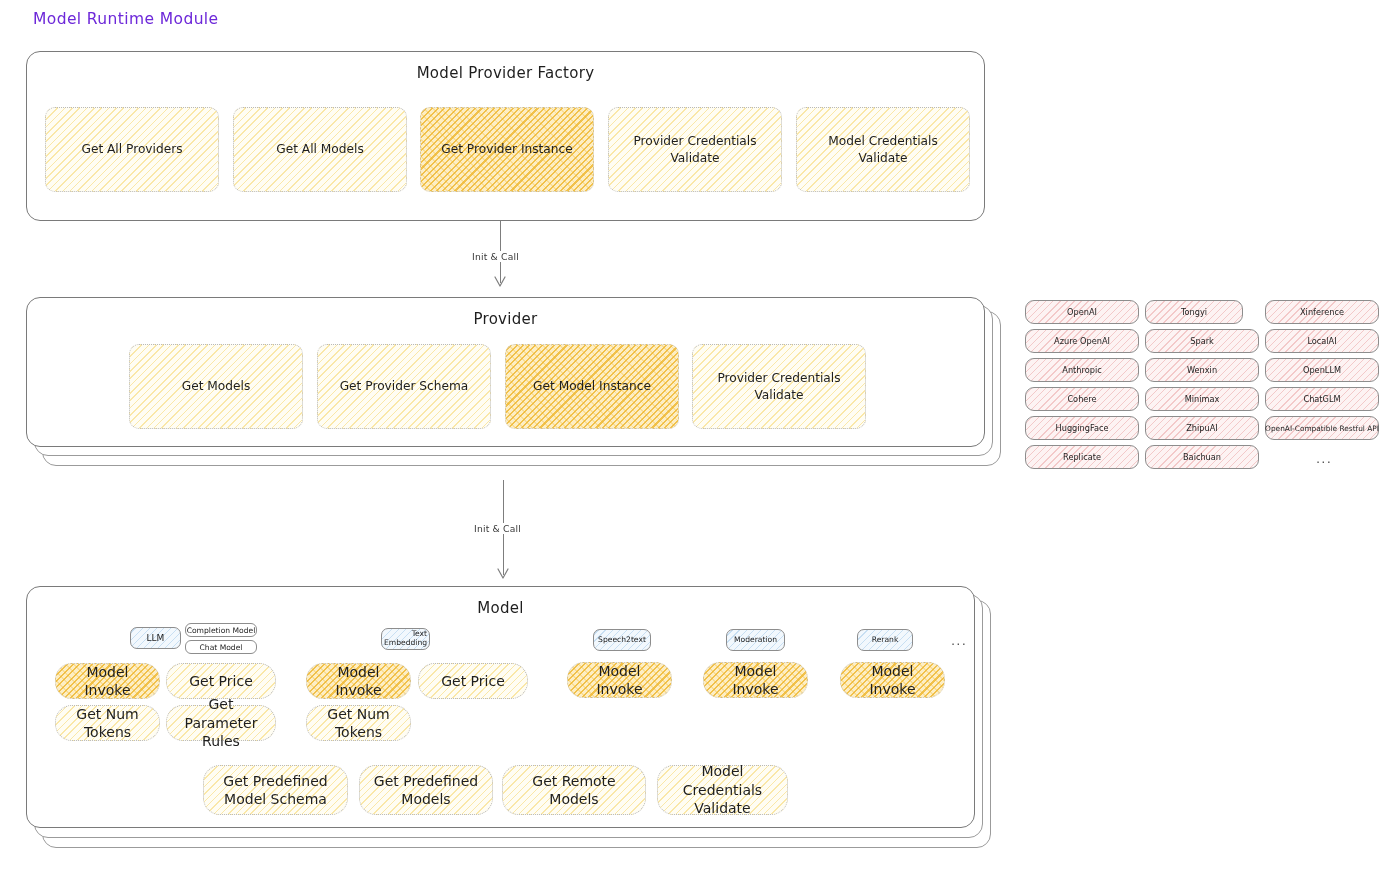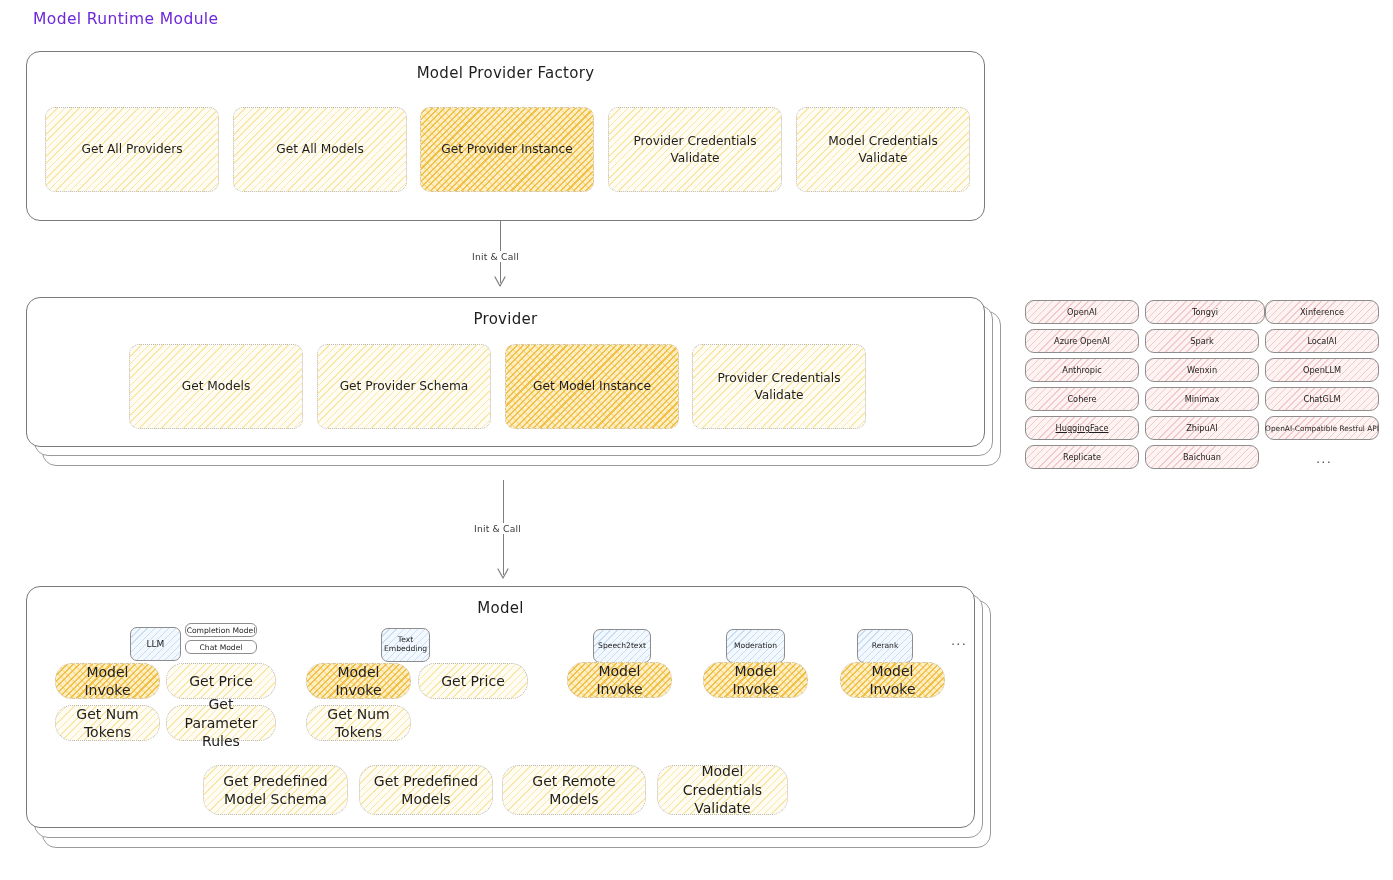--- a/index.html
+++ b/index.html
@@ -100,31 +100,31 @@
     padding: 0 3px;
   }
 
   
   .badge-blue {
     border: 1.1px solid #8d8d8d;
     border-radius: 7px;
     display: flex;
     align-items: center;
     justify-content: center;
-    text-align: center;
+    text-align: right;
     font-size: 7.6px;
     line-height: 1.18;
     color: #1e1e1e;
     background-color: #f2f8fd;
     background-image:
       repeating-linear-gradient(-45deg,
         rgba(110,170,220,.32) 0px, rgba(110,170,220,.32) 1px,
         rgba(255,255,255,0) 1px, rgba(255,255,255,0) 5px);
     white-space: pre-line;
-    padding: 16px 3px;
+    padding: 10px 3px;
   }
   .badge-plain {
     border: 1.1px solid #8d8d8d;
     border-radius: 6px;
     display: flex;
     align-items: center;
     justify-content: center;
     text-align: center;
     font-size: 7.6px;
     color: #1e1e1e;
@@ -190,24 +190,24 @@
 <div class="abs node strong" style="left:505px; top:344px; width:174px; height:85px;">Get Model Instance</div>
 
 <div class="abs node" style="left:692px; top:344px; width:174px; height:85px;">Provider Credentials Validate</div>
 
 <div class="abs" id="provider-list" style="left:1025px; top:300px; width:355px; height:175px;">
 
   <div class="abs chip-provider" style="left:0px;   top:0px;   width:114px; height:24px;">OpenAI</div>
   <div class="abs chip-provider" style="left:0px;   top:29px;  width:114px; height:24px;">Azure OpenAI</div>
   <div class="abs chip-provider" style="left:0px;   top:58px;  width:114px; height:24px;">Anthropic</div>
   <div class="abs chip-provider" style="left:0px;   top:87px;  width:114px; height:24px;">Cohere</div>
-  <div class="abs chip-provider" style="left:0px;   top:116px; width:114px; height:24px;text-decoration:underline;">HuggingFace</div>
+  <div class="abs chip-provider" style="left:0px;   top:116px; width:114px; height:24px;">HuggingFace</div>
   <div class="abs chip-provider" style="left:0px;   top:145px; width:114px; height:24px;">Replicate</div>
 
-  <div class="abs chip-provider" style="left:120px; top:0px;   width:120px; height:24px;">Tongyi</div>
+  <div class="abs chip-provider" style="left:120px; top:0px;   width:98px; height:24px;">Tongyi</div>
   <div class="abs chip-provider" style="left:120px; top:29px;  width:114px; height:24px;">Spark</div>
   <div class="abs chip-provider" style="left:120px; top:58px;  width:114px; height:24px;">Wenxin</div>
   <div class="abs chip-provider" style="left:120px; top:87px;  width:114px; height:24px;">Minimax</div>
   <div class="abs chip-provider" style="left:120px; top:116px; width:114px; height:24px;">ZhipuAI</div>
   <div class="abs chip-provider" style="left:120px; top:145px; width:114px; height:24px;">Baichuan</div>
 
   <div class="abs chip-provider" style="left:240px; top:0px;   width:114px; height:24px;">Xinference</div>
   <div class="abs chip-provider" style="left:240px; top:29px;  width:114px; height:24px;">LocalAI</div>
   <div class="abs chip-provider" style="left:240px; top:58px;  width:114px; height:24px;">OpenLLM</div>
   <div class="abs chip-provider" style="left:240px; top:87px;  width:114px; height:24px;">ChatGLM</div>

